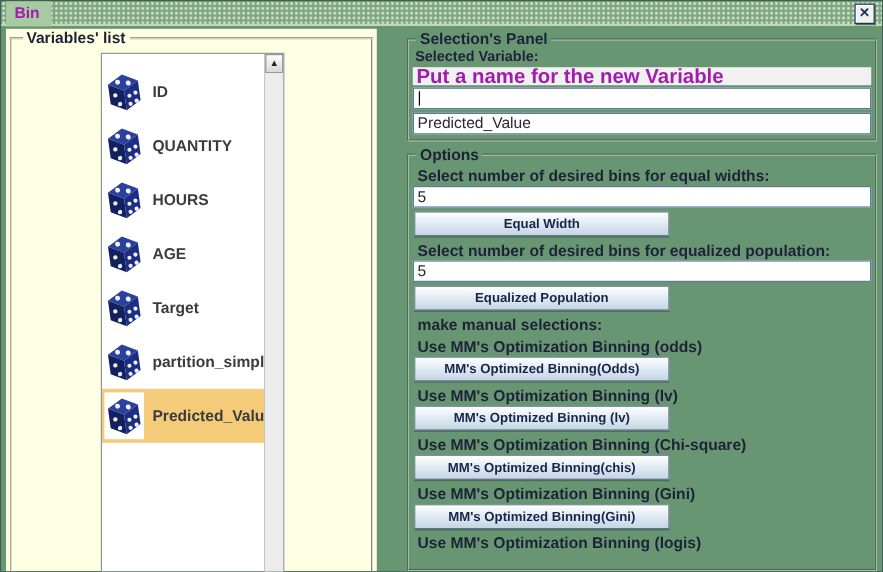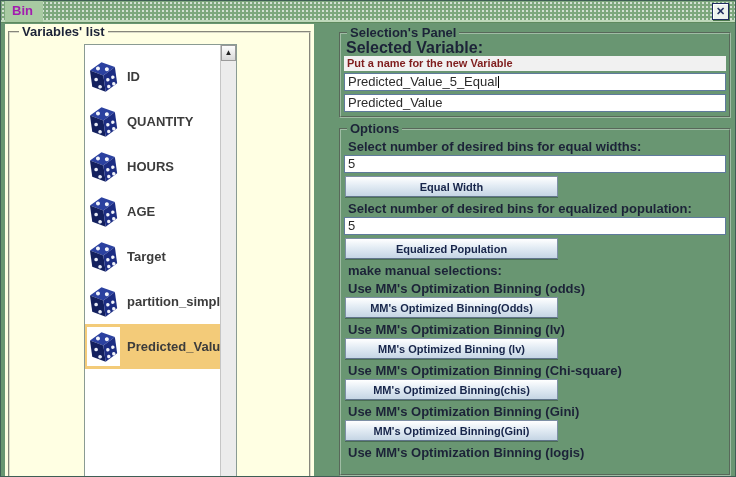--- a/index.html
+++ b/index.html
@@ -126,26 +126,26 @@
   }
   .sel-fieldset{
     margin:2px 1px 0 0;
     padding:0 3px 4px 3px;
   }
   .opt-fieldset{
     flex:1;margin:4px 1px 0 0;
     padding:0 3px 0 3px;overflow:hidden;
   }
   .panel-label{
-    font-size:16px;font-weight:bold;color:var(--text-dark);
+    font-size:12px;font-weight:bold;color:var(--text-dark);
     margin:2px 0 2px 2px;line-height:13px;white-space:nowrap;
   }
   .name-strip{
     background:#F1F1F1;
-    font-size:11px;font-weight:bold;color:#7f1d1d;
+    font-size:17px;font-weight:bold;color:#a21caf;
     padding:1px 0 1px 3px;line-height:13px;
     margin:2px 0 2px 0;
   }
   .jfield{
     background:#fff;border:1px solid var(--field-border);
     height:18px;line-height:16px;
     font-size:13px;color:#2B2B2B;
     padding:0 0 0 3px;margin:0 0 3px 0;
     white-space:nowrap;overflow:hidden;cursor:text;
   }
@@ -346,21 +346,21 @@
         </div>
       </fieldset>
     </div>
 
     <div class="right-panel">
 
       <fieldset class="green-fieldset sel-fieldset">
         <legend>Selection's Panel</legend>
         <div class="panel-label">Selected Variable:</div>
         <div class="name-strip">Put a name for the new Variable</div>
-        <div class="jfield"><span>Predicted_Value_5_Equal</span><span class="caret"></span></div>
+        <div class="jfield"><span class="caret"></span></div>
         <div class="jfield" style="margin-bottom:0;"><span>Predicted_Value</span></div>
       </fieldset>
 
       <fieldset class="green-fieldset opt-fieldset">
         <legend>Options</legend>
 
         <div class="opt-label">Select number of desired bins for equal widths:</div>
         <div class="jfield"><span>5</span></div>
         <button class="jbtn"><span>Equal Width</span></button>
 

